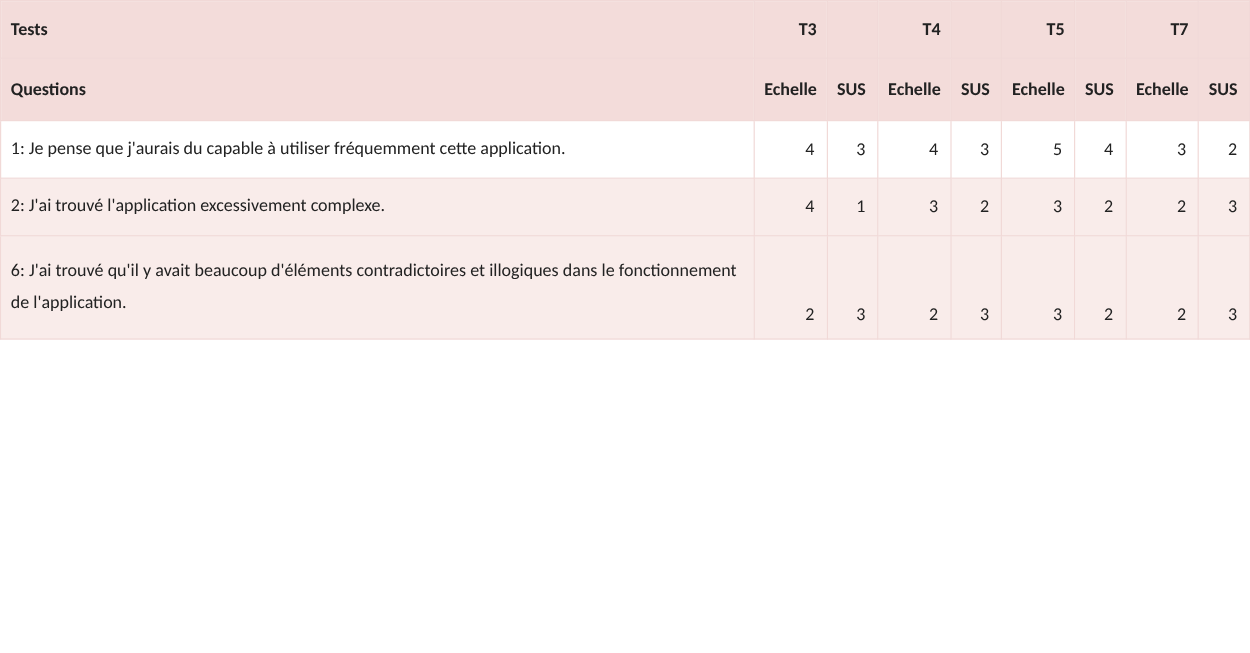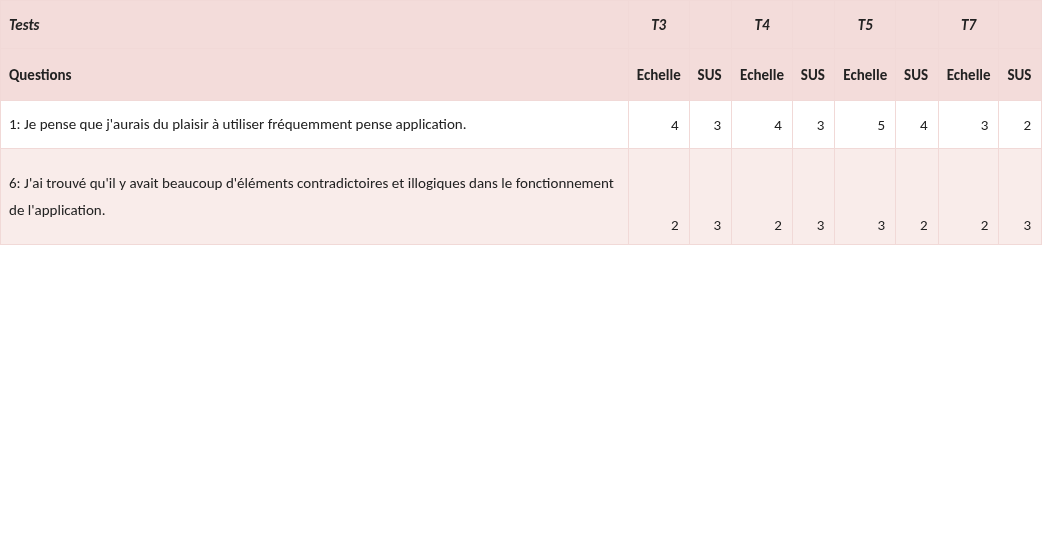--- a/index.html
+++ b/index.html
@@ -28,43 +28,42 @@
   td, th {
     border: 1px solid #f1d9d7;
     padding: 10px 8px;
     vertical-align: middle;
     box-sizing: border-box;
   }
   .hdr {
     background: #f3dcda;
     font-weight: 700;
     text-align: left;
-    font-style: italic;
   }
-  .hdr.center { text-align: center; }
+  .hdr.center { text-align: right; }
   .subhdr {
     background: #f3dcda;
     font-weight: 700;
     text-align: left;
   }
   .row-pink { background: #f9ecea; }
   .row-white { background: #ffffff; }
   .qcell {
     text-align: justify;
     padding-right: 14px;
     line-height: 1.8;
   }
   .num {
     text-align: right;
     padding-right: 10px;
   }
   .tests-row td { height: 48px; }
   .questions-row td { height: 52px; }
   .data-row td { height: 48px; }
-  .tall td { height: 96px; vertical-align: bottom; }
+  .tall td { height: 86px; vertical-align: bottom; }
 </style>
 </head>
 <body>
 <div class="wrap">
 
 <table>
   <colgroup>
     <col class="qcol">
     <col class="ecol">
         <col class="scol">
@@ -95,31 +94,42 @@
     <td class="subhdr">SUS</td>
     <td class="subhdr">Echelle</td>
     <td class="subhdr">SUS</td>
     <td class="subhdr">Echelle</td>
     <td class="subhdr">SUS</td>
     <td class="subhdr">Echelle</td>
     <td class="subhdr">SUS</td>
   </tr>
 
   <tr class="data-row row-white">
-    <td class="qcell">1: Je pense que j'aurais du plaisir à utiliser fréquemment pense application.</td>
+    <td class="qcell">1: Je pense que j'aurais du capable à utiliser fréquemment cette application.</td>
     <td class="num">4</td>
     <td class="num">3</td>
     <td class="num">4</td>
     <td class="num">3</td>
     <td class="num">5</td>
     <td class="num">4</td>
     <td class="num">3</td>
     <td class="num">2</td>
   </tr>
 
+  <tr class="data-row row-pink">
+    <td class="qcell">2: J'ai trouvé l'application excessivement complexe.</td>
+    <td class="num">4</td>
+    <td class="num">1</td>
+    <td class="num">3</td>
+    <td class="num">2</td>
+    <td class="num">3</td>
+    <td class="num">2</td>
+    <td class="num">2</td>
+    <td class="num">3</td>
+  </tr>
 
 
 
 
   <tr class="data-row row-pink tall">
     <td class="qcell" style="vertical-align:middle;">6: J'ai trouvé qu'il y avait beaucoup d'éléments contradictoires et illogiques dans le fonctionnement de l'application.</td>
     <td class="num">2</td>
     <td class="num">3</td>
     <td class="num">2</td>
     <td class="num">3</td>

